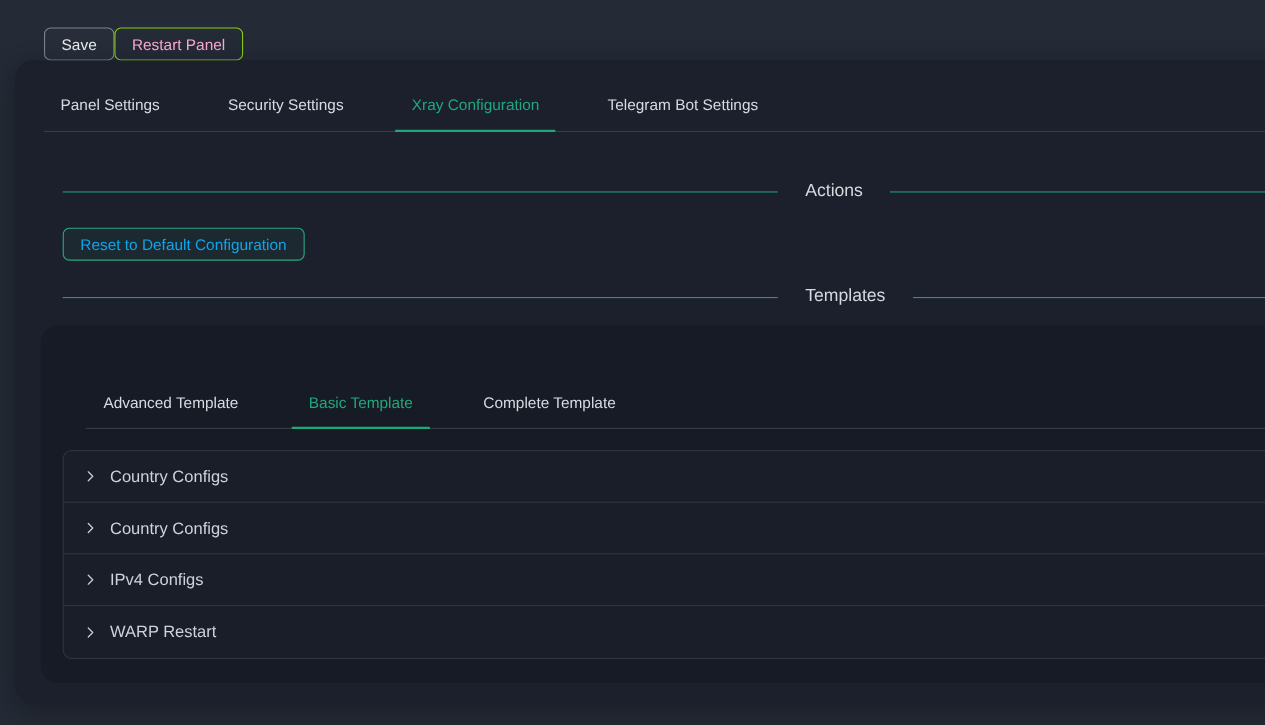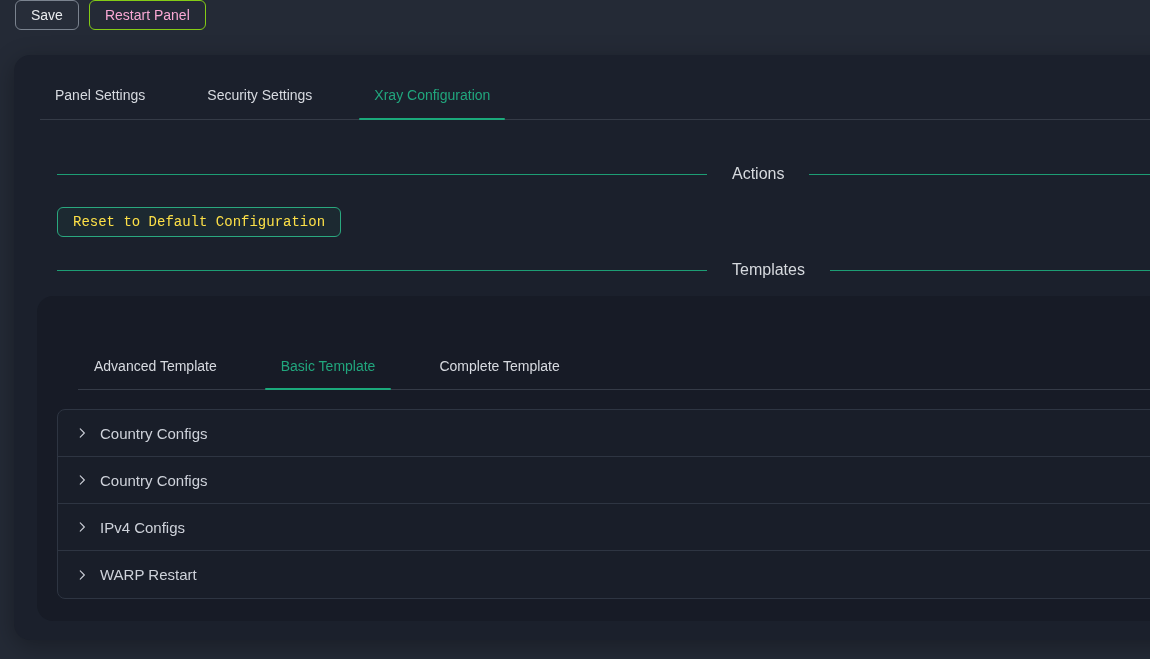--- a/index.html
+++ b/index.html
@@ -7,22 +7,22 @@
     width: 1150px; height: 659px;
     overflow: hidden;
     background: #242a36;
     font-family: "Liberation Sans", sans-serif;
     -webkit-font-smoothing: antialiased;
   }
 
   
   .topbar {
     height: 55px;
-    display: flex; align-items: flex-start;
-    padding-left: 15px; gap: 10px;
+    display: flex; align-items: flex-end;
+    padding-left: 15px;  margin-left: 25px;
   }
   .btn {
     height: 30px; padding: 0 15px;
     border-radius: 6px;
     font-family: "Liberation Sans", sans-serif;
     font-size: 14px; line-height: 28px;
     cursor: pointer;
     background: transparent;
   }
   .btn-save {
@@ -85,23 +85,23 @@
   }
   .divider .divider-text { padding: 0 25px; white-space: nowrap; }
   .divider-actions   { margin-top: 43px; }
   .divider-templates { margin-top: 22px; }
 
   .btn-reset {
     margin-top: 22px;
     height: 30px; padding: 0 15px;
     border: 1px solid #2aa87f;
     background: rgba(42,168,127,0.07);
-    color: #fde047;
+    color: #0ea5e9;
     border-radius: 6px;
-    font-family: Liberation Mono, monospace;
+    font-family: Liberation Sans, sans-serif;
     font-size: 14px;
     cursor: pointer;
     display: inline-block;
   }
 
   
   .inner-card {
     margin-top: 15px;
     margin-left: -20px;
     height: 325px;
@@ -150,20 +150,21 @@
   <button class="btn btn-save">Save</button>
   <button class="btn btn-restart">Restart Panel</button>
 </div>
 
 <div class="main-card">
 
   <div class="tabs-nav">
     <div class="tab">Panel Settings</div>
     <div class="tab">Security Settings</div>
     <div class="tab active">Xray Configuration</div>
+    <div class="tab">Telegram Bot Settings</div>
   </div>
 
   <div class="content">
 
     <div class="divider divider-actions">
       <span class="divider-text">Actions</span>
     </div>
 
     <button class="btn-reset">Reset to Default Configuration</button>
 

